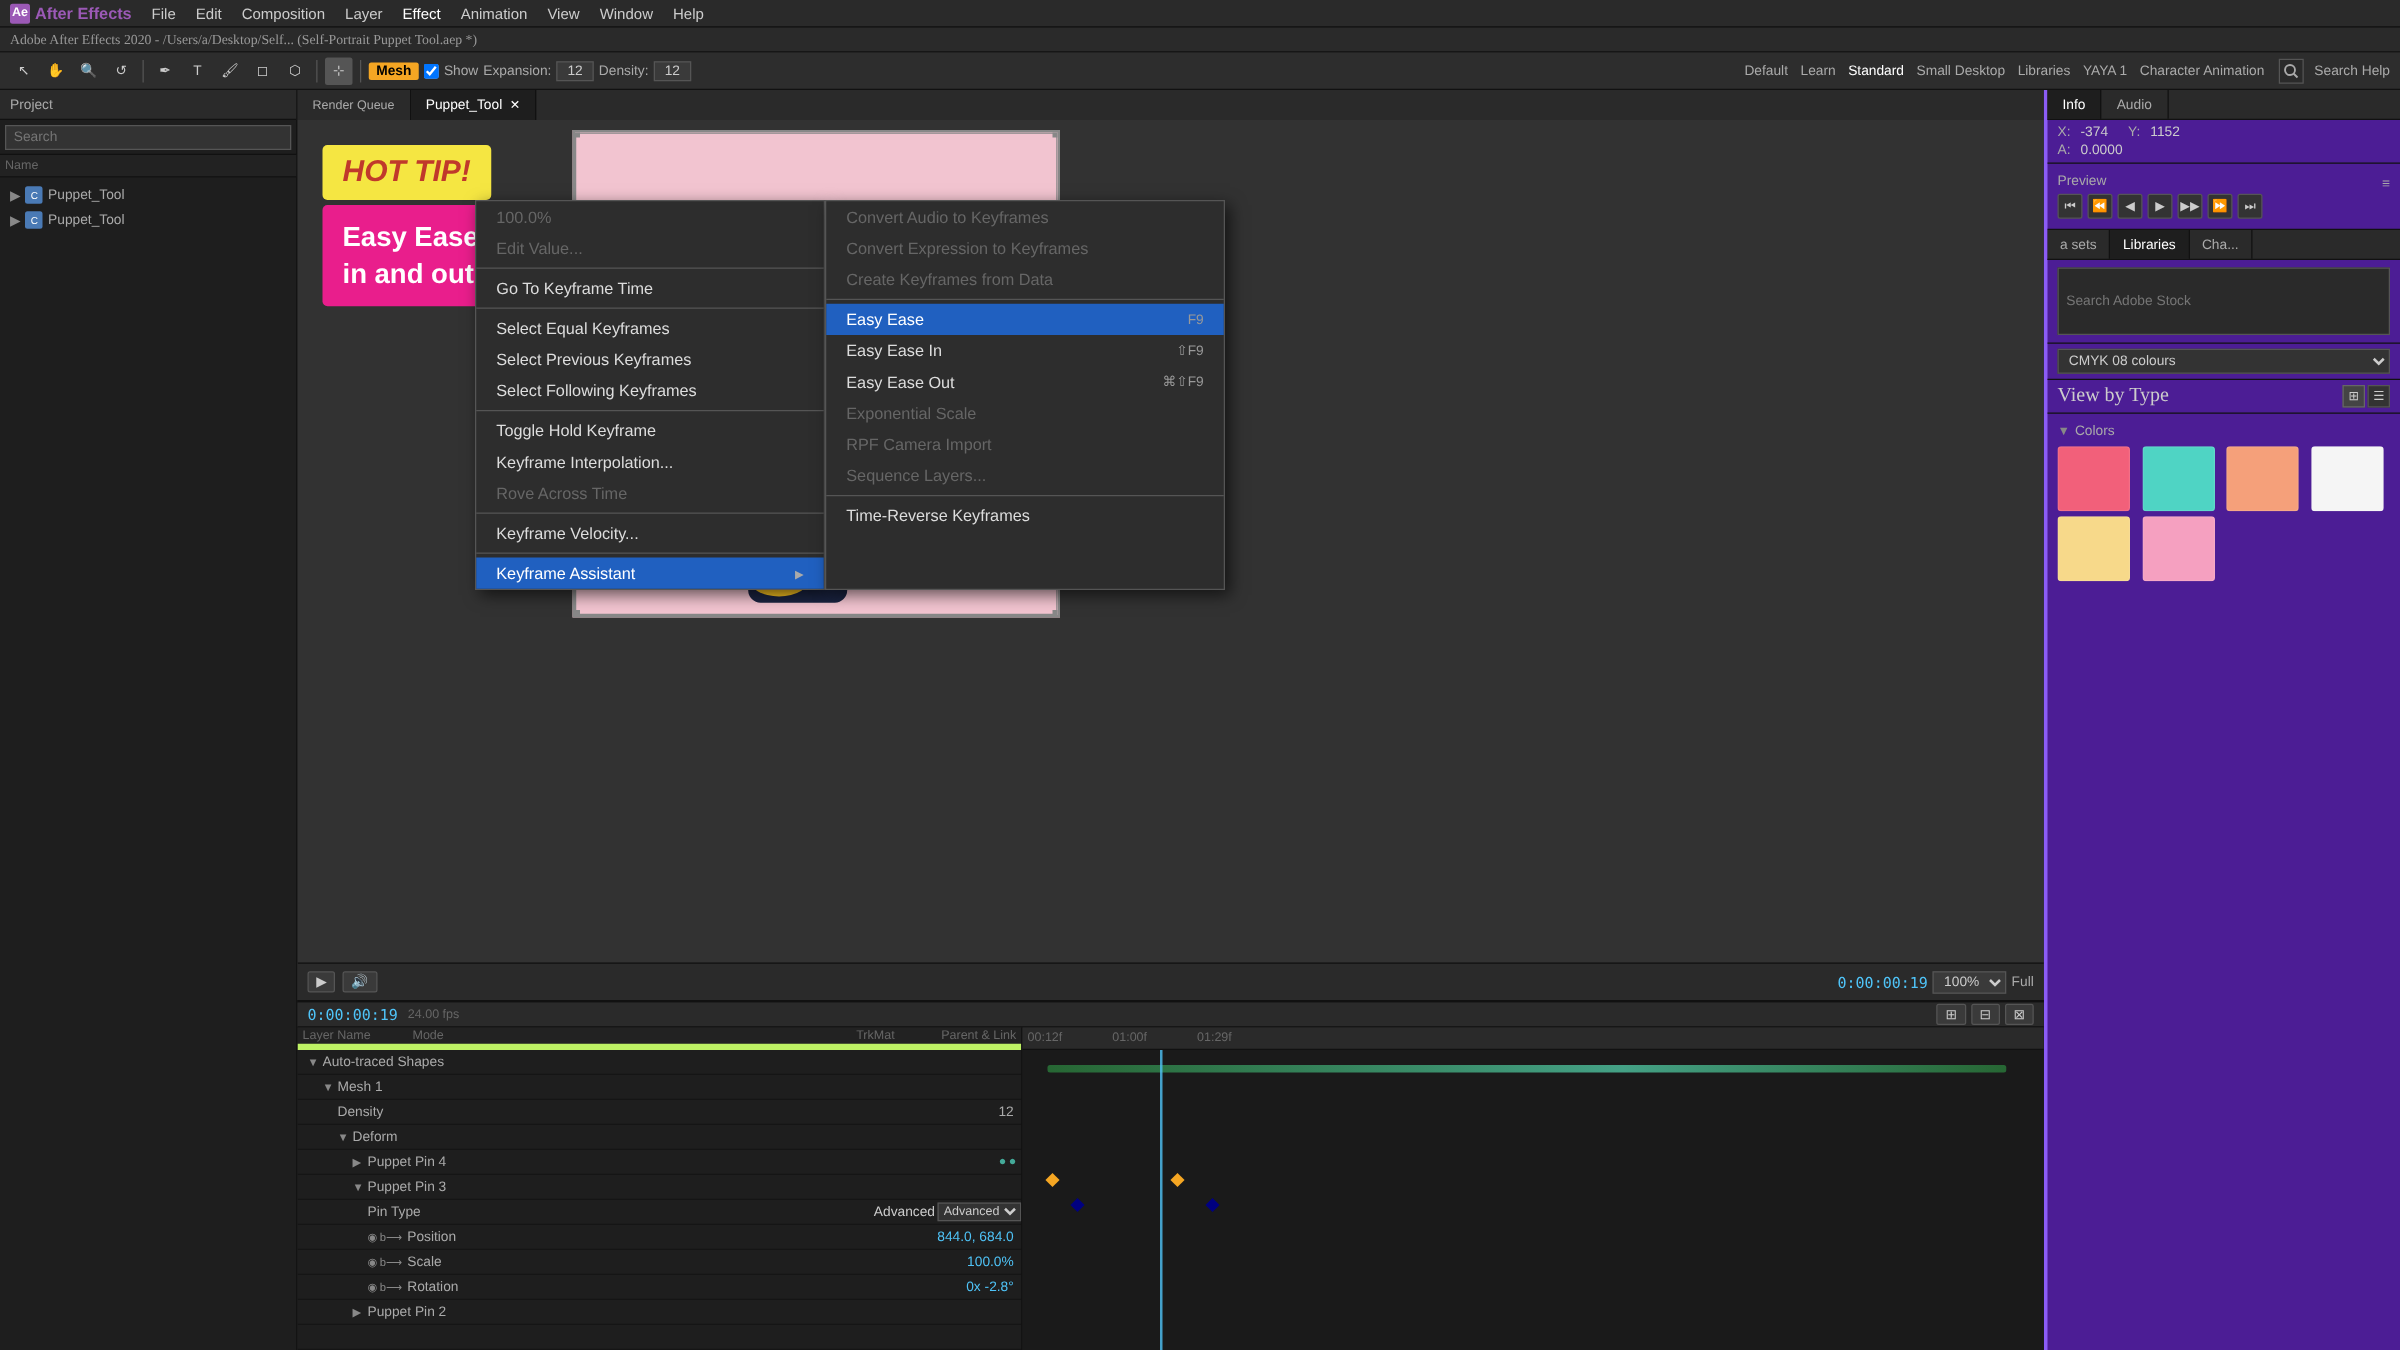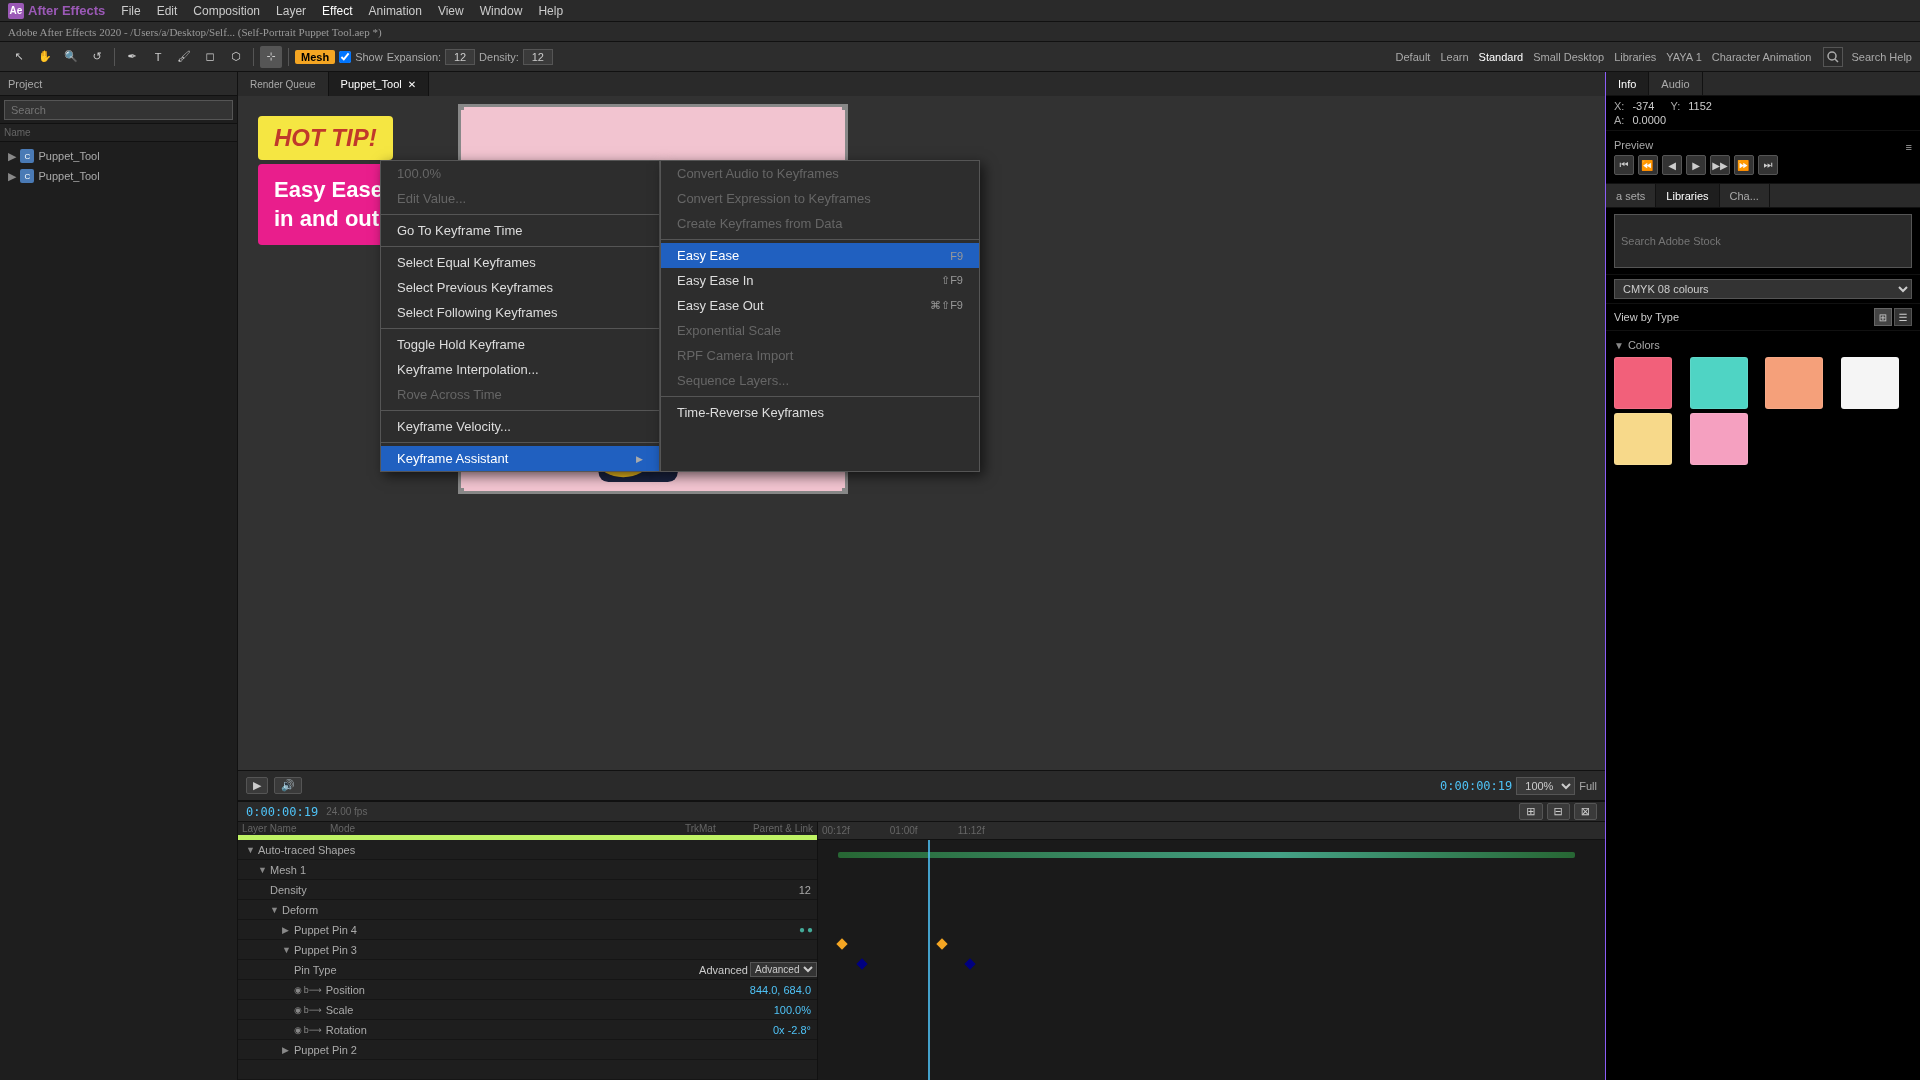--- a/index.html
+++ b/index.html
@@ -346,23 +346,23 @@
       display: flex;
       align-items: center;
       padding: 0 4px;
       font-size: 10px;
       color: #666;
       gap: 40px;
     }
 
     
     .right-panel {
-      width: 315px;
-      background: #000000;
-      border-left: 1px solid #8b5cf6;
+      width: 285px;
+      background: #4c1d95;
+      border-left: 3px solid #8b5cf6;
       display: flex;
       flex-direction: column;
     }
     .right-panel-tabs {
       height: 24px;
       background: #2a2a2a;
       display: flex;
       align-items: center;
       border-bottom: 1px solid #111;
       font-size: 11px;
@@ -936,21 +936,21 @@
             
           </div>
 
         </div>
 
         <div class="track-area">
 
           <div class="timeline-ruler">
             <span>00:12f</span>
               <span>01:00f</span>
-              <span>11:12f</span>
+              <span>01:29f</span>
           </div>
 
           <div style="position:absolute;top:30px;left:20px;right:30px;height:6px;background:linear-gradient(90deg,#2a7a3a 0%,#4fc3a1 60%,#2a7a3a 100%);border-radius:2px;opacity:0.8;"></div>
 
           <div style="position:absolute;top:18px;left:110px;width:2px;height:100%;background:#4fc3f7;opacity:0.8;"></div>
 
           <div style="position:absolute;top:118px;left:20px;width:8px;height:8px;background:#f5a623;transform:rotate(45deg);"></div>
           <div style="position:absolute;top:138px;left:40px;width:8px;height:8px;background:navy;transform:rotate(45deg);"></div>
           <div style="position:absolute;top:118px;left:120px;width:8px;height:8px;background:#f5a623;transform:rotate(45deg);"></div>
           <div style="position:absolute;top:138px;left:148px;width:8px;height:8px;background:navy;transform:rotate(45deg);"></div>
@@ -1015,21 +1015,21 @@
       <input type="text" style="width: 100%; background: rgb(42, 42, 42); border: 1px solid rgb(85, 85, 85); color: rgb(170, 170, 170); font-size: 11px; padding: 20px 6px;" placeholder="Search Adobe Stock">
     </div>
 
     <div class="libs-dropdown">
       <select style="flex:1;background:#333;border:1px solid #555;color:#ccc;font-size:11px;padding:2px 4px;">
         <option>CMYK 08 colours</option>
       </select>
     </div>
 
     <div class="view-by-type">
-      <span style="font-size:11px;color:#ccc;">View by Type</span>
+      <span style="font-size:16px;color:#ccc;font-family:Liberation Serif, serif;">View by Type</span>
       <div style="display:flex;gap:2px;">
         <div style="width:18px;height:18px;background:#444;border:1px solid #666;display:flex;align-items:center;justify-content:center;font-size:10px;cursor:pointer;">⊞</div>
         <div style="width:18px;height:18px;background:#333;border:1px solid #555;display:flex;align-items:center;justify-content:center;font-size:10px;cursor:pointer;">☰</div>
       </div>
     </div>
 
     <div class="colors-section">
       <div class="colors-label">
         <span style="color:#888;font-size:10px;">▼</span>
         <span>Colors</span>

